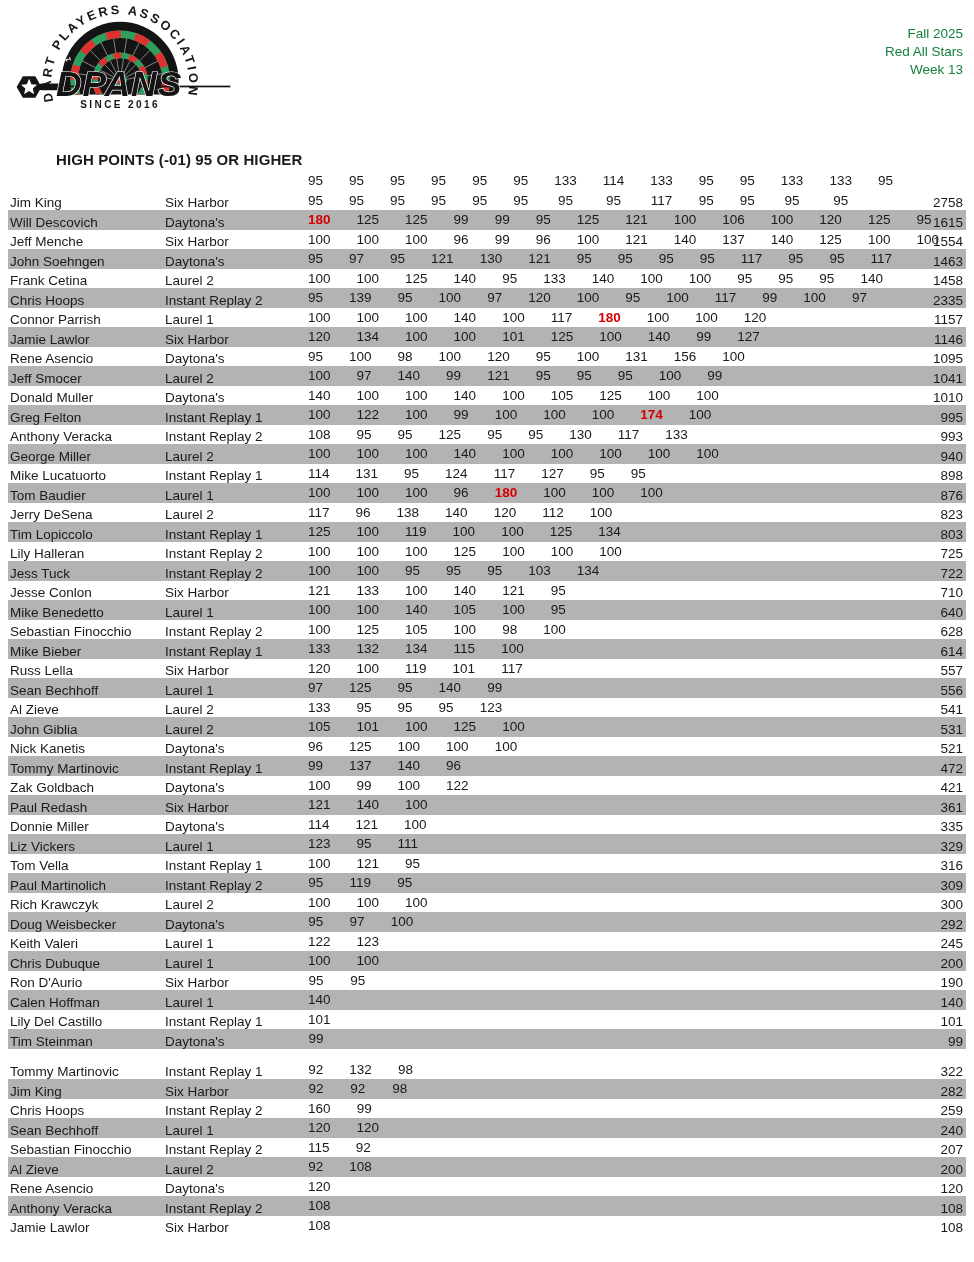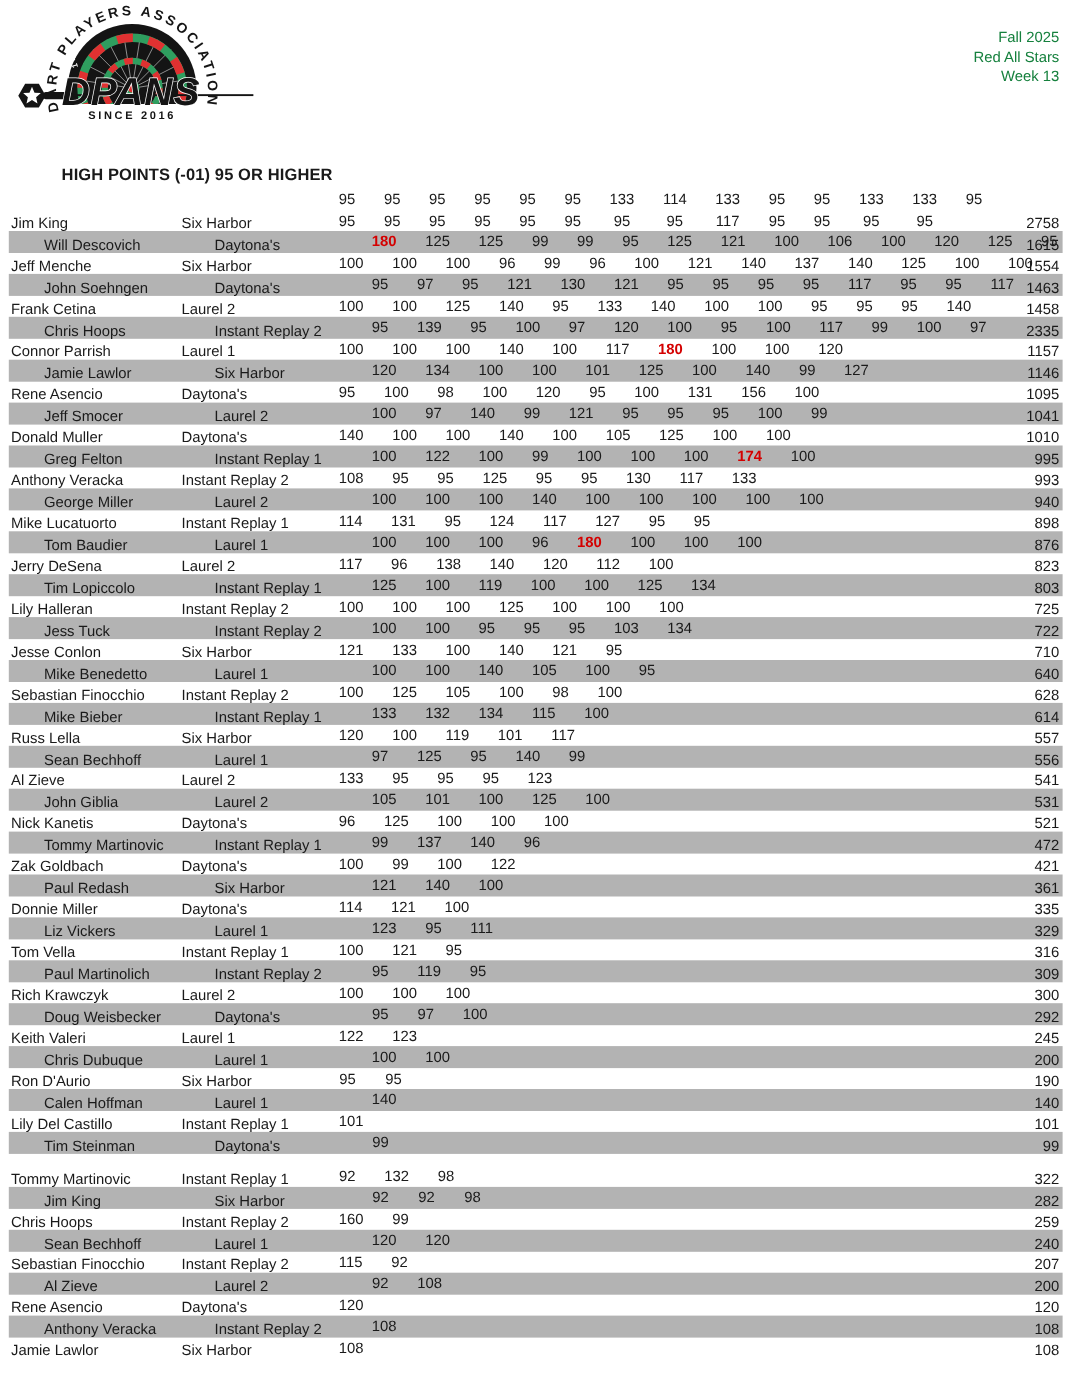--- a/index.html
+++ b/index.html
@@ -10,21 +10,21 @@
     font-family:"Liberation Sans", sans-serif;
     --row-alt:#b3b3b3; --hl-red:#d40000; --logo-green:#2f9e5f; --logo-red:#e03131;
   }
   .logo { position:absolute; left:8px; top:4px; }
   .meta { position:absolute; right:11px; top:25px; text-align:right; font-size:13.5px; line-height:18px; color:#15803d; }
   .content { position:absolute; left:8px; right:8px; top:150px; }
   .section-title { font-size:15px; font-weight:bold; height:21px; line-height:20px; letter-spacing:0.1px;margin-left:48px; }
   .stat-section + .stat-section { margin-top:11px; }
   .rows { width:100%; }
   .row { display:flex; align-items:flex-end; min-height:19.5px; font-size:13.5px; }
-  .row.alt { background:var(--row-alt);padding-left:30px; }
+  .row.alt { background:var(--row-alt); }
   .cell-name { width:157px; padding-left:2px; white-space:nowrap; }
   .cell-team { width:143px; white-space:nowrap; }
   .scores { display:flex; width:560px;gap:26px; }
   .score-col { width:40px; text-align:center; }
   .score-val { height:19.5px; line-height:19.5px; }
   .score-val.red { color:var(--hl-red); font-weight:bold; }
   .cell-total { flex:1; text-align:right; padding-right:3px; }
 </style>
 </head>
 <body>

